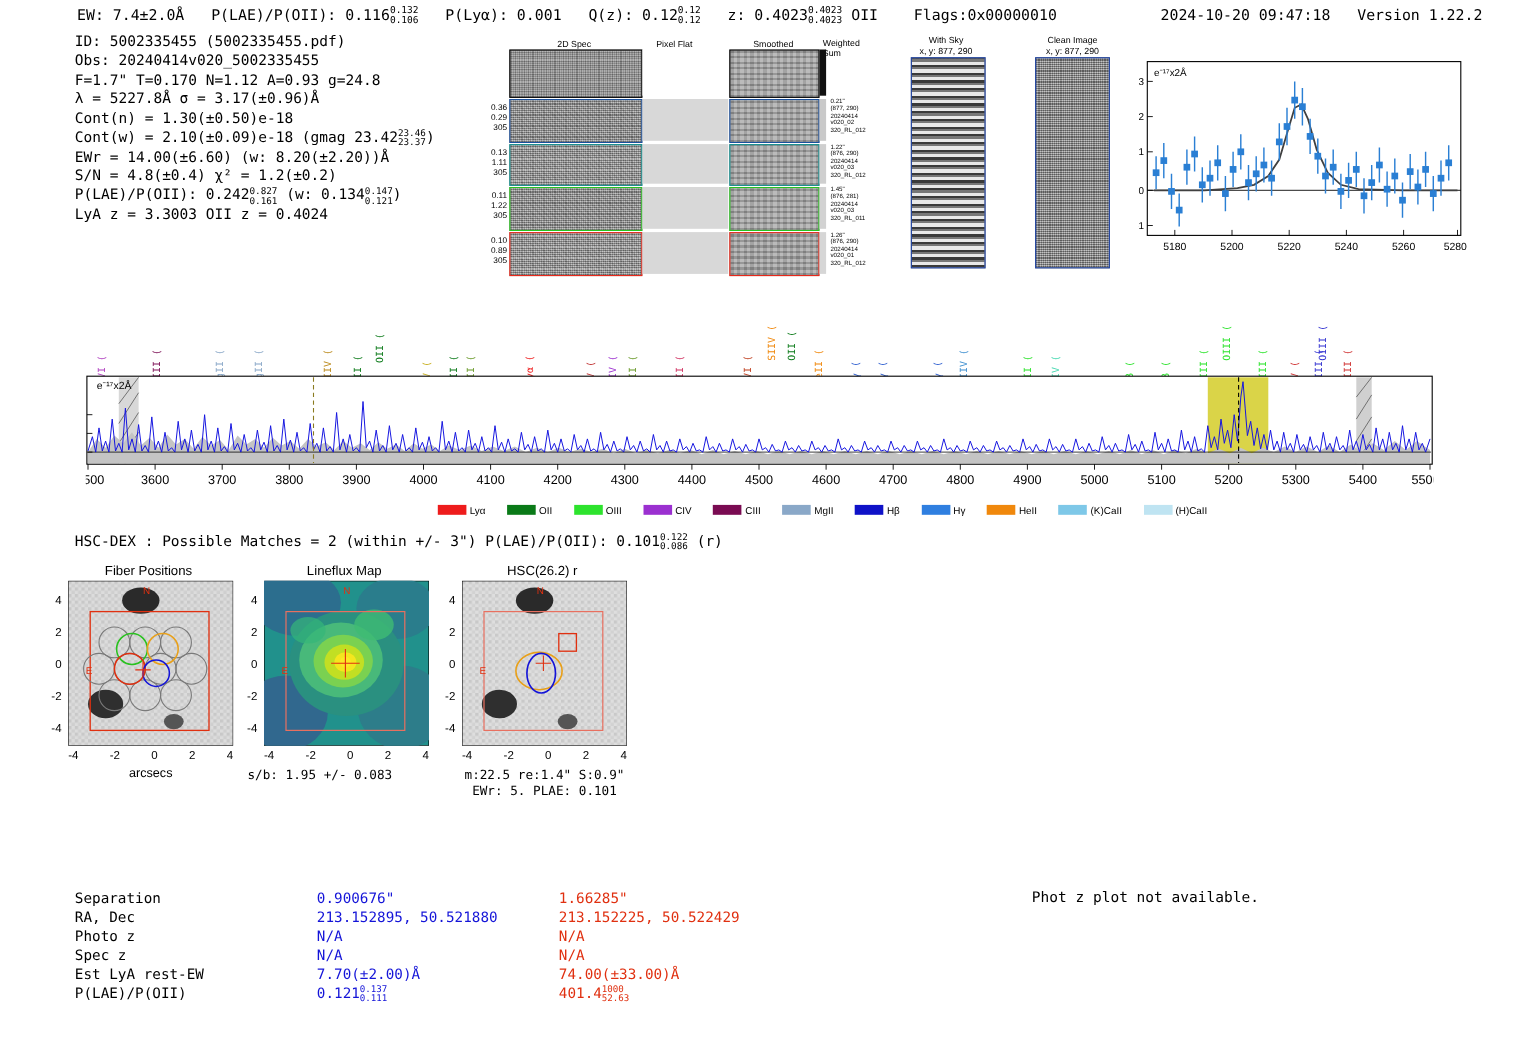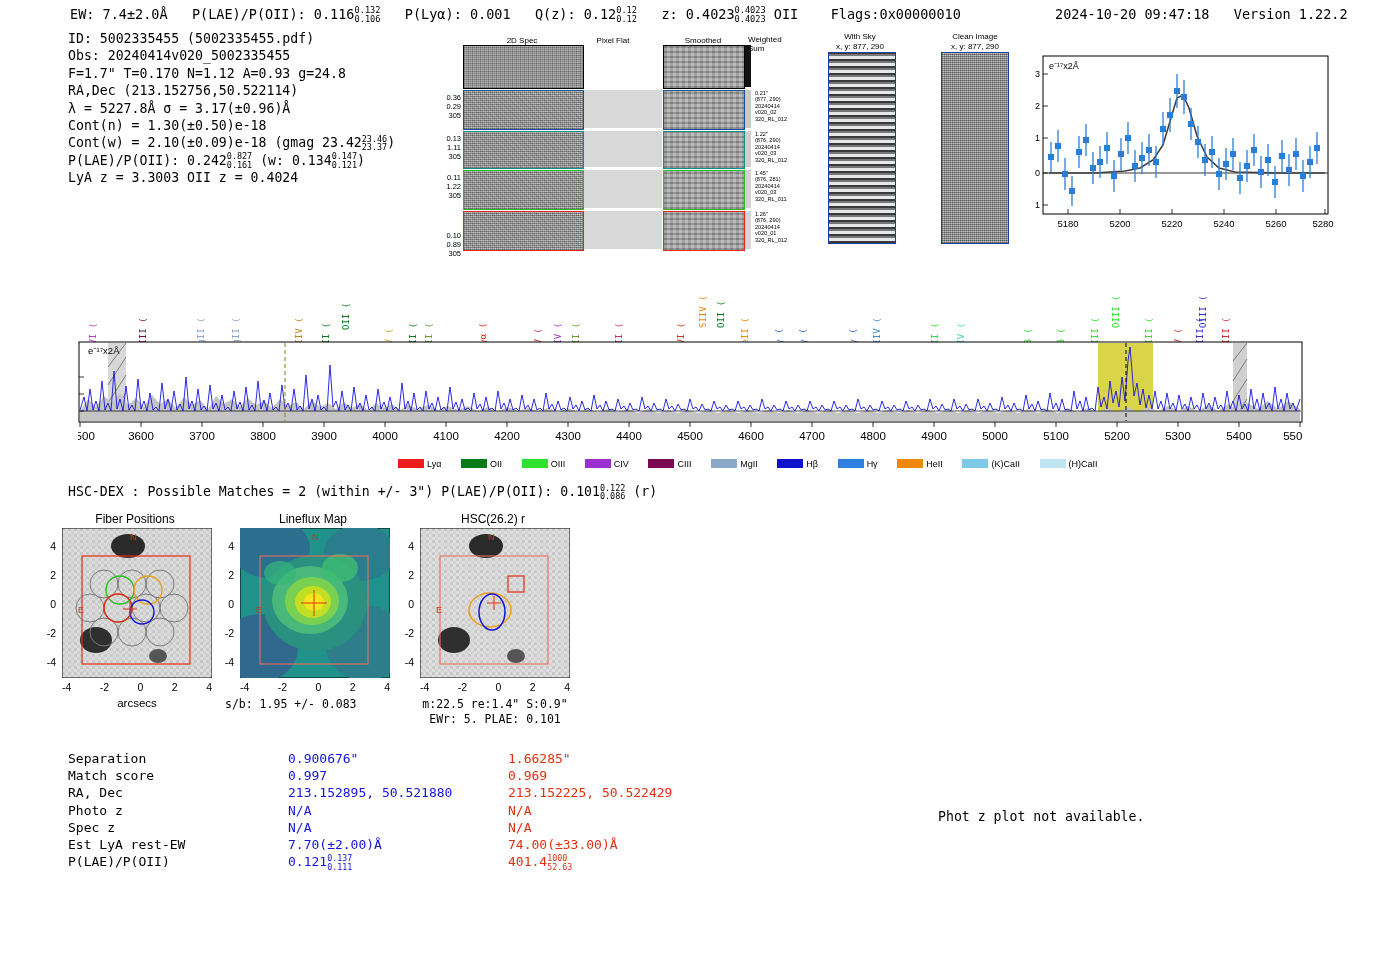--- a/index.html
+++ b/index.html
@@ -58,21 +58,21 @@
 
   
   .elab{position:absolute;font-size:9px;font-family:"DejaVu Sans Mono",monospace;
         transform-origin:left bottom;transform:rotate(-90deg);white-space:nowrap;}
 
   .axnum{font-size:10.5px;font-family:"Liberation Sans",sans-serif;}
   .legbox{width:26px;height:9px;display:inline-block;vertical-align:middle;}
   .legtxt{font-size:9px;font-family:"Liberation Sans",sans-serif;vertical-align:middle;margin-left:3px;margin-right:10px;}
 
   
-  #tbl{top:750px;left:68px;font-size:13px;line-height:17.2px;}
+  #tbl{top:809px;left:68px;font-size:13px;line-height:17.2px;}
   #tbl td{padding:0;vertical-align:top;font-family:"DejaVu Sans Mono",monospace;font-size:13px;line-height:17.2px;}
   .cblue{color:#1414d8;}
   .cred{color:#e03010;}
 </style>
 </head>
 <body>
 
 <div class="abs mono nowrap" id="topline">
   <span>EW: 7.4±2.0Å</span>&nbsp;&nbsp;
   <span>P(LAE)/P(OII): 0.116</span><span class="frac"><span>0.132</span><span>0.106</span></span>&nbsp;&nbsp;
@@ -84,24 +84,25 @@
 </div>
 <div class="abs mono nowrap" id="topright">
   <span>2024-10-20 09:47:18</span>&nbsp;&nbsp;
   <span>Version 1.22.2</span>
 </div>
 
 <div class="abs mono" id="info">
   <div>ID: 5002335455 (5002335455.pdf)</div>
   <div>Obs: 20240414v020_5002335455</div>
   <div>F=1.7"  T=0.170  N=1.12  A=0.93  g=24.8</div>
-  <div>RA,Dec (213.152756,50.522114)</div>
   <div>λ = 5227.8Å   σ = 3.17(±0.96)Å</div>
   <div>Cont(n) = 1.30(±0.50)e-18</div>
   <div class="nowrap"><span>Cont(w) = 2.10(±0.09)e-18 (gmag 23.42</span><span class="frac"><span>23.46</span><span>23.37</span></span><span>)</span></div>
+  <div>EWr = 14.00(±6.60) (w: 8.20(±2.20))Å</div>
+  <div>S/N = 4.8(±0.4)   χ² = 1.2(±0.2)</div>
   <div class="nowrap"><span>P(LAE)/P(OII): 0.242</span><span class="frac"><span>0.827</span><span>0.161</span></span> <span>(w: 0.134</span><span class="frac"><span>0.147</span><span>0.121</span></span><span>)</span></div>
   <div>LyA z = 3.3003   OII z = 0.4024</div>
 </div>
 
 <div class="abs pnl-title" style="left:487px;top:36px;width:70px;">2D Spec</div>
 <div class="abs pnl-title" style="left:578px;top:36px;width:70px;">Pixel Flat</div>
 <div class="abs pnl-title" style="left:668px;top:36px;width:70px;">Smoothed</div>
 <div class="abs pnl-title" style="left:748px;top:36px;width:40px;line-height:8.5px;text-align:left;">
   <div>Weighted</div>
   <div>Sum</div>
@@ -163,21 +164,21 @@
   <div class="abs sidelab" style="left:292px;top:0;">
     <div>1.45"</div>
     <div>(876, 281)</div>
     <div>20240414</div>
     <div>v020_03</div>
     <div>320_RL_011</div>
   </div>
 </div>
 
 <div class="abs" style="left:463px;top:211px;">
-  <div class="abs ticklab" style="left:-22px;top:3px;line-height:9px;text-align:right;width:20px;margin-top:17px;">
+  <div class="abs ticklab" style="left:-22px;top:3px;line-height:9px;text-align:right;width:20px;">
     <div>0.10</div>
     <div>0.89</div>
     <div>305</div>
   </div>
   <div class="abs finenoise" style="left:0;top:0;width:119px;height:38px;border:1.8px solid #e8281a;"></div>
   <div class="abs flatgrey" style="left:121px;top:0;width:78px;height:38px;"></div>
   <div class="abs blurnoise" style="left:200px;top:0;width:80px;height:38px;border:1.8px solid #e8281a;"></div>
   <div class="abs" style="left:282px;top:0;width:6px;height:38px;background:#d6d6d6;"></div>
   <div class="abs sidelab" style="left:292px;top:0;">
     <div>1.26"</div>
@@ -681,25 +682,20 @@
 <div class="abs mono" style="left:405px;top:712px;width:180px;text-align:center;font-size:11.5px;">EWr: 5. PLAE: 0.101</div>
 
 <table class="abs" id="tbl" cellspacing="0" cellpadding="0">
   <tbody>
       <tr>
     <td style="width:220px;">Separation</td>
     <td class="cblue" style="width:220px;">0.900676"</td>
     <td class="cred">1.66285"</td>
   </tr>
   <tr>
-    <td>Match score</td>
-    <td class="cblue">0.997</td>
-    <td class="cred">0.969</td>
-  </tr>
-  <tr>
     <td>RA, Dec</td>
     <td class="cblue">213.152895, 50.521880</td>
     <td class="cred">213.152225, 50.522429</td>
   </tr>
   <tr>
     <td>Photo z</td>
     <td class="cblue">N/A</td>
     <td class="cred">N/A</td>
   </tr>
   <tr>

